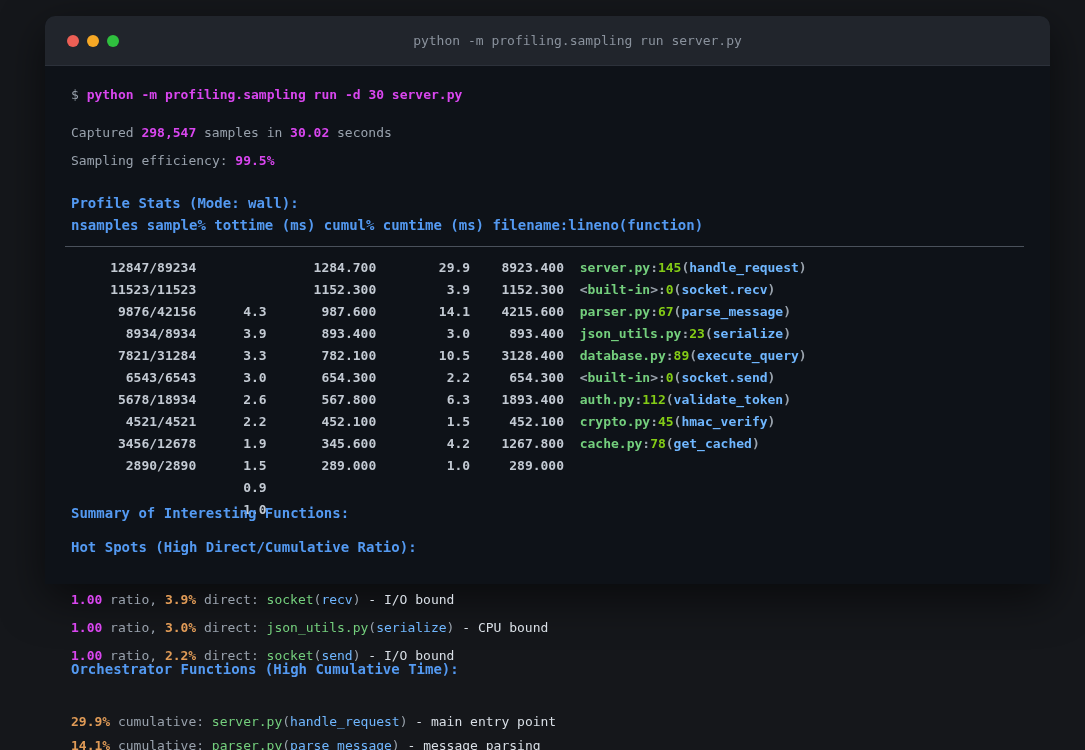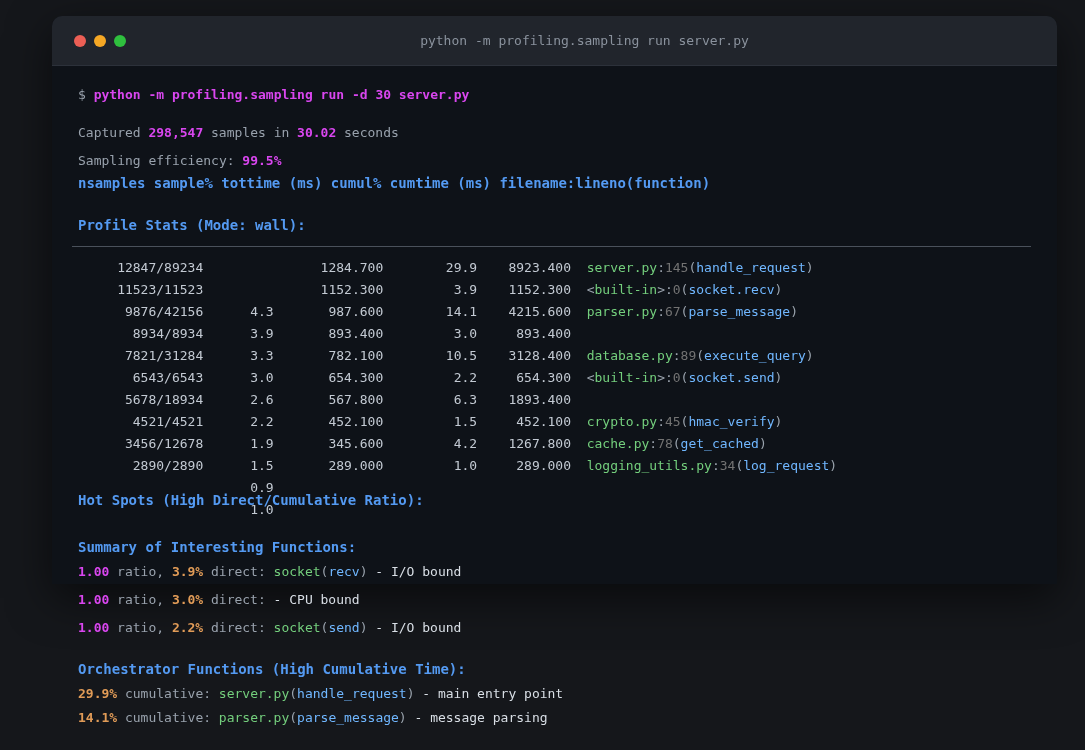--- a/index.html
+++ b/index.html
@@ -1,51 +1,51 @@
 <!DOCTYPE html>
 <html><head>
 <meta charset="utf-8">
 <style>
   * { margin:0; padding:0; box-sizing:border-box; }
   html,body { width:1085px; height:750px; overflow:hidden; }
   body { background:#15171b; font-family:"DejaVu Sans Mono","Liberation Mono",monospace; }
 
   .window {
-    position:absolute; left:52px; top:16px; width:1005px; height:568px;
+    position:absolute; left:45px; top:16px; width:1005px; height:568px;
     background:#0e1218; border-radius:10px 10px 0 0;
     box-shadow:0 14px 44px rgba(0,0,0,.55);
   }
   .titlebar {
     position:relative; height:50px; background:#21252c;
     border-radius:10px 10px 0 0; border-bottom:1px solid #2c313a;
   }
   .lights { position:absolute; left:22px; top:19px; display:flex; gap:8px; }
   .light { width:12px; height:12px; border-radius:50%; display:inline-block; }
   .titletext {
     position:absolute; top:0; line-height:50px; left:50%;
     transform:translateX(-50%); margin-left:30px;
     color:#8a929d; font-size:13px; white-space:pre;
   }
 
   .content { padding:18px 26px 0 26px; font-size:13px; color:#99a2ad; }
   .line { height:22px; line-height:22px; display:flex; gap:7.8px; white-space:pre; align-items:baseline; }
   .hline { height:22px; line-height:22px; white-space:pre; font-weight:bold; color:#549af2; font-size:14px; }
 
   .g   { color:#99a2ad; }
-  .wht { color:#d9dfe6; }
+  .wht { color:#d9dfe6;margin-top:28px; }
   .grn { color:#74cf7d; }
   .grnb{ color:#d946ef; font-weight:bold; }
-  .org { color:#737373; }
+  .org { color:#84cc16; }
   .orgb{ color:#e09b57; font-weight:bold; }
   .blu { color:#70b7ff; }
   .pun { color:#9aa3ad; }
 
   .rule { height:1px; background:#4a515b; margin:10px 0 10px -6px; }
 
-  .trow { display:flex; height:22px; line-height:22px; white-space:pre; }
+  .trow { display:flex; height:22px; line-height:22px; white-space:pre;font-weight:bold; }
   .c  { text-align:right; color:#c3cad3; }
   .c1 { width:16ch; } .c2 { width:9ch;margin-top:44px; } .c3 { width:14ch; } .c4 { width:12ch; } .c5 { width:12ch; }
   .floc { margin-left:2ch; white-space:pre; }
 
   .mt16 { margin-top:16px;align-items:center; } .mt6 { margin-top:6px; } .mt20 { margin-top:20px; }
   .mt25 { margin-top:25px; } .mt12 { margin-top:12px; } .mt3 { margin-top:3px; }
   .mt19 { margin-top:19px; } .mt2 { margin-top:2px; }
 </style>
 </head>
 <body>
@@ -74,44 +74,44 @@
       <span class="grnb">30.02</span>
       <span class="g">seconds</span>
     </div>
 
 
     <div class="line mt6">
       <span class="g">Sampling efficiency:</span>
       <span class="grnb">99.5%</span>
     </div>
 
+    <div class="hline mt20">Profile Stats (Mode: wall):</div>
     <div class="hline">nsamples sample% tottime (ms) cumul% cumtime (ms) filename:lineno(function)</div>
-    <div class="hline mt20">Profile Stats (Mode: wall):</div>
 
     <div class="rule"></div>
 
     <div>
         <div class="trow"><span class="c c1">12847/89234</span><span class="c c2">4.3</span><span class="c c3">1284.700</span><span class="c c4">29.9</span><span class="c c5">8923.400</span><span class="floc"><span class="grn">server.py</span><span class="pun">:</span><span class="org">145</span><span class="pun">(</span><span class="blu">handle_request</span><span class="pun">)</span></span></div>
         <div class="trow"><span class="c c1">11523/11523</span><span class="c c2">3.9</span><span class="c c3">1152.300</span><span class="c c4">3.9</span><span class="c c5">1152.300</span><span class="floc"><span class="pun">&lt;</span><span class="grn">built-in</span><span class="pun">&gt;</span><span class="pun">:</span><span class="org">0</span><span class="pun">(</span><span class="blu">socket.recv</span><span class="pun">)</span></span></div>
         <div class="trow"><span class="c c1">9876/42156</span><span class="c c2">3.3</span><span class="c c3">987.600</span><span class="c c4">14.1</span><span class="c c5">4215.600</span><span class="floc"><span class="grn">parser.py</span><span class="pun">:</span><span class="org">67</span><span class="pun">(</span><span class="blu">parse_message</span><span class="pun">)</span></span></div>
-        <div class="trow"><span class="c c1">8934/8934</span><span class="c c2">3.0</span><span class="c c3">893.400</span><span class="c c4">3.0</span><span class="c c5">893.400</span></div>
+        <div class="trow"><span class="c c1">8934/8934</span><span class="c c2">3.0</span><span class="c c3">893.400</span><span class="c c4">3.0</span><span class="c c5">893.400</span><span class="floc"><span class="grn">json_utils.py</span><span class="pun">:</span><span class="org">23</span><span class="pun">(</span><span class="blu">serialize</span><span class="pun">)</span></span></div>
         <div class="trow"><span class="c c1">7821/31284</span><span class="c c2">2.6</span><span class="c c3">782.100</span><span class="c c4">10.5</span><span class="c c5">3128.400</span><span class="floc"><span class="grn">database.py</span><span class="pun">:</span><span class="org">89</span><span class="pun">(</span><span class="blu">execute_query</span><span class="pun">)</span></span></div>
         <div class="trow"><span class="c c1">6543/6543</span><span class="c c2">2.2</span><span class="c c3">654.300</span><span class="c c4">2.2</span><span class="c c5">654.300</span><span class="floc"><span class="pun">&lt;</span><span class="grn">built-in</span><span class="pun">&gt;</span><span class="pun">:</span><span class="org">0</span><span class="pun">(</span><span class="blu">socket.send</span><span class="pun">)</span></span></div>
-        <div class="trow"><span class="c c1">5678/18934</span><span class="c c2">1.9</span><span class="c c3">567.800</span><span class="c c4">6.3</span><span class="c c5">1893.400</span></div>
+        <div class="trow"><span class="c c1">5678/18934</span><span class="c c2">1.9</span><span class="c c3">567.800</span><span class="c c4">6.3</span><span class="c c5">1893.400</span><span class="floc"><span class="grn">auth.py</span><span class="pun">:</span><span class="org">112</span><span class="pun">(</span><span class="blu">validate_token</span><span class="pun">)</span></span></div>
         <div class="trow"><span class="c c1">4521/4521</span><span class="c c2">1.5</span><span class="c c3">452.100</span><span class="c c4">1.5</span><span class="c c5">452.100</span><span class="floc"><span class="grn">crypto.py</span><span class="pun">:</span><span class="org">45</span><span class="pun">(</span><span class="blu">hmac_verify</span><span class="pun">)</span></span></div>
         <div class="trow"><span class="c c1">3456/12678</span><span class="c c2">0.9</span><span class="c c3">345.600</span><span class="c c4">4.2</span><span class="c c5">1267.800</span><span class="floc"><span class="grn">cache.py</span><span class="pun">:</span><span class="org">78</span><span class="pun">(</span><span class="blu">get_cached</span><span class="pun">)</span></span></div>
-        <div class="trow"><span class="c c1">2890/2890</span><span class="c c2">1.0</span><span class="c c3">289.000</span><span class="c c4">1.0</span><span class="c c5">289.000</span><span class="floc"><span class="grn">logging_utils.py</span><span class="pun">:</span><span class="org">34</span><span class="pun">(</span><span class="blu">log_request</span><span class="pun">)</span></span></div>
+        <div class="trow"><span class="c c1">2890/2890</span><span class="c c2">1.0</span><span class="c c3">289.000</span><span class="c c4">1.0</span><span class="c c5">289.000</span></div>
       </div>
 
+    <div class="hline mt25">Summary of Interesting Functions:</div>
+
     <div class="hline mt12">Hot Spots (High Direct/Cumulative Ratio):</div>
-
-    <div class="hline mt25">Summary of Interesting Functions:</div>
     <div>
         <div class="line mt3"><span class="grnb">1.00</span><span class="g">ratio,</span><span class="orgb">3.9%</span><span class="g">direct:</span><span class=""><span class="grn">socket</span><span class="pun">(</span><span class="blu">recv</span><span class="pun">)</span></span><span class="wht">- I/O bound</span></div>
-        <div class="line mt6"><span class="grnb">1.00</span><span class="g">ratio,</span><span class="orgb">3.0%</span><span class="g">direct:</span><span class="wht">- CPU bound</span></div>
+        <div class="line mt6"><span class="grnb">1.00</span><span class="g">ratio,</span><span class="orgb">3.0%</span><span class="g">direct:</span><span class=""><span class="grn">json_utils.py</span><span class="pun">(</span><span class="blu">serialize</span><span class="pun">)</span></span><span class="wht">- CPU bound</span></div>
         <div class="line mt6"><span class="grnb">1.00</span><span class="g">ratio,</span><span class="orgb">2.2%</span><span class="g">direct:</span><span class=""><span class="grn">socket</span><span class="pun">(</span><span class="blu">send</span><span class="pun">)</span></span><span class="wht">- I/O bound</span></div>
       </div>
 
     <div class="hline mt19">Orchestrator Functions (High Cumulative Time):</div>
     <div>
         <div class="line mt3"><span class="orgb">29.9%</span><span class="g">cumulative:</span><span class=""><span class="grn">server.py</span><span class="pun">(</span><span class="blu">handle_request</span><span class="pun">)</span></span><span class="wht">- main entry point</span></div>
         <div class="line mt2"><span class="orgb">14.1%</span><span class="g">cumulative:</span><span class=""><span class="grn">parser.py</span><span class="pun">(</span><span class="blu">parse_message</span><span class="pun">)</span></span><span class="wht">- message parsing</span></div>
       </div>
 
   </div>

